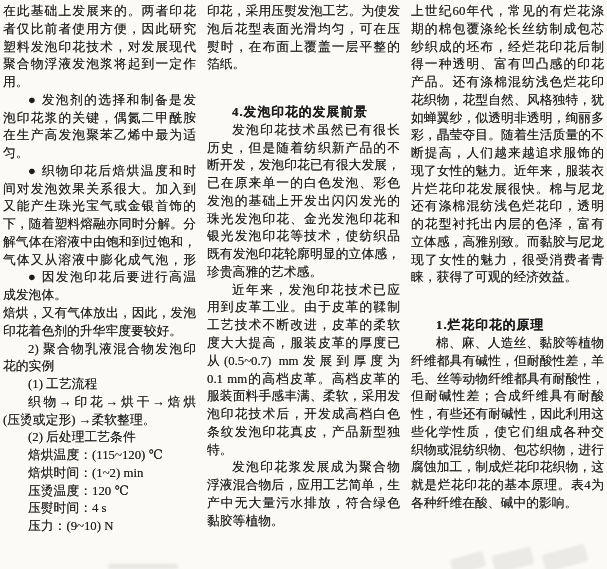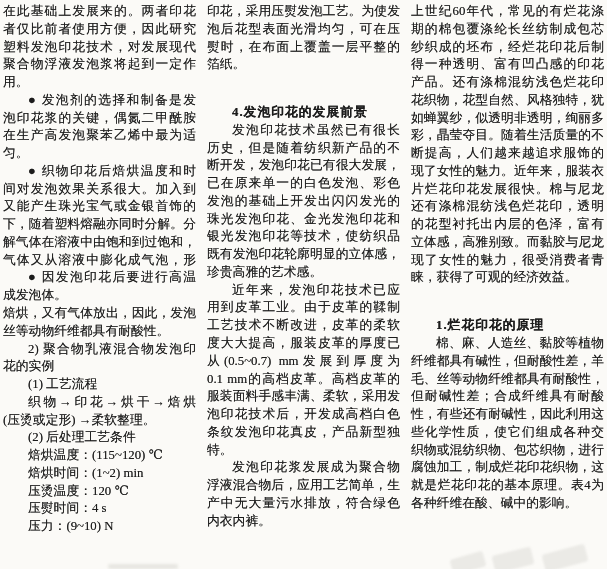--- a/index.html
+++ b/index.html
@@ -99,21 +99,21 @@
       <div class="line end">匀。</div>
       <div class="line ind">● 织物印花后焙烘温度和时</div>
       <div class="line">间对发泡效果关系很大。加入到</div>
       <div class="line">又能产生珠光宝气或金银首饰的</div>
       <div class="line">下，随着塑料熔融亦同时分解。分</div>
       <div class="line">解气体在溶液中由饱和到过饱和，</div>
       <div class="line">气体又从溶液中膨化成气泡，形</div>
       <div class="line ind">● 因发泡印花后要进行高温</div>
       <div class="line end">成发泡体。</div>
       <div class="line">焙烘，又有气体放出，因此，发泡</div>
-      <div class="line end">丝等动物纤维都具有耐酸性。</div>
+      <div class="line end">印花着色剂的升华牢度要较好。</div>
       <div class="line ind">2) 聚合物乳液混合物发泡印</div>
       <div class="line end">花的实例</div>
       <div class="line ind end">(1) 工艺流程</div>
       <div class="line ind">织物→印花→烘干→焙烘</div>
       <div class="line end">(压烫或定形) →柔软整理。</div>
       <div class="line ind end">(2) 后处理工艺条件</div>
       <div class="line ind end">焙烘温度：(115~120)  ℃</div>
       <div class="line ind end">焙烘时间：(1~2)  min</div>
       <div class="line ind end">压烫温度：120 ℃</div>
       <div class="line ind end">压熨时间：4 s</div>
@@ -140,21 +140,21 @@
       <div class="line">度大大提高，服装皮革的厚度已</div>
       <div class="line">从(0.5~0.7) mm发展到厚度为</div>
       <div class="line">0.1 mm的高档皮革。高档皮革的</div>
       <div class="line">服装面料手感丰满、柔软，采用发</div>
       <div class="line">泡印花技术后，开发成高档白色</div>
       <div class="line">条纹发泡印花真皮，产品新型独</div>
       <div class="line end">特。</div>
       <div class="line ind">发泡印花浆发展成为聚合物</div>
       <div class="line">浮液混合物后，应用工艺简单，生</div>
       <div class="line">产中无大量污水排放，符合绿色</div>
-      <div class="line end">内衣内裤。</div>
+      <div class="line end">黏胶等植物。</div>
     </div>
   <div class="col">
       <div class="line">上世纪60年代，常见的有烂花涤</div>
       <div class="line">期的棉包覆涤纶长丝纺制成包芯</div>
       <div class="line">纱织成的坯布，经烂花印花后制</div>
       <div class="line">得一种透明、富有凹凸感的印花</div>
       <div class="line">产品。还有涤棉混纺浅色烂花印</div>
       <div class="line">花织物，花型自然、风格独特，犹</div>
       <div class="line">如蝉翼纱，似透明非透明，绚丽多</div>
       <div class="line">彩，晶莹夺目。随着生活质量的不</div>

